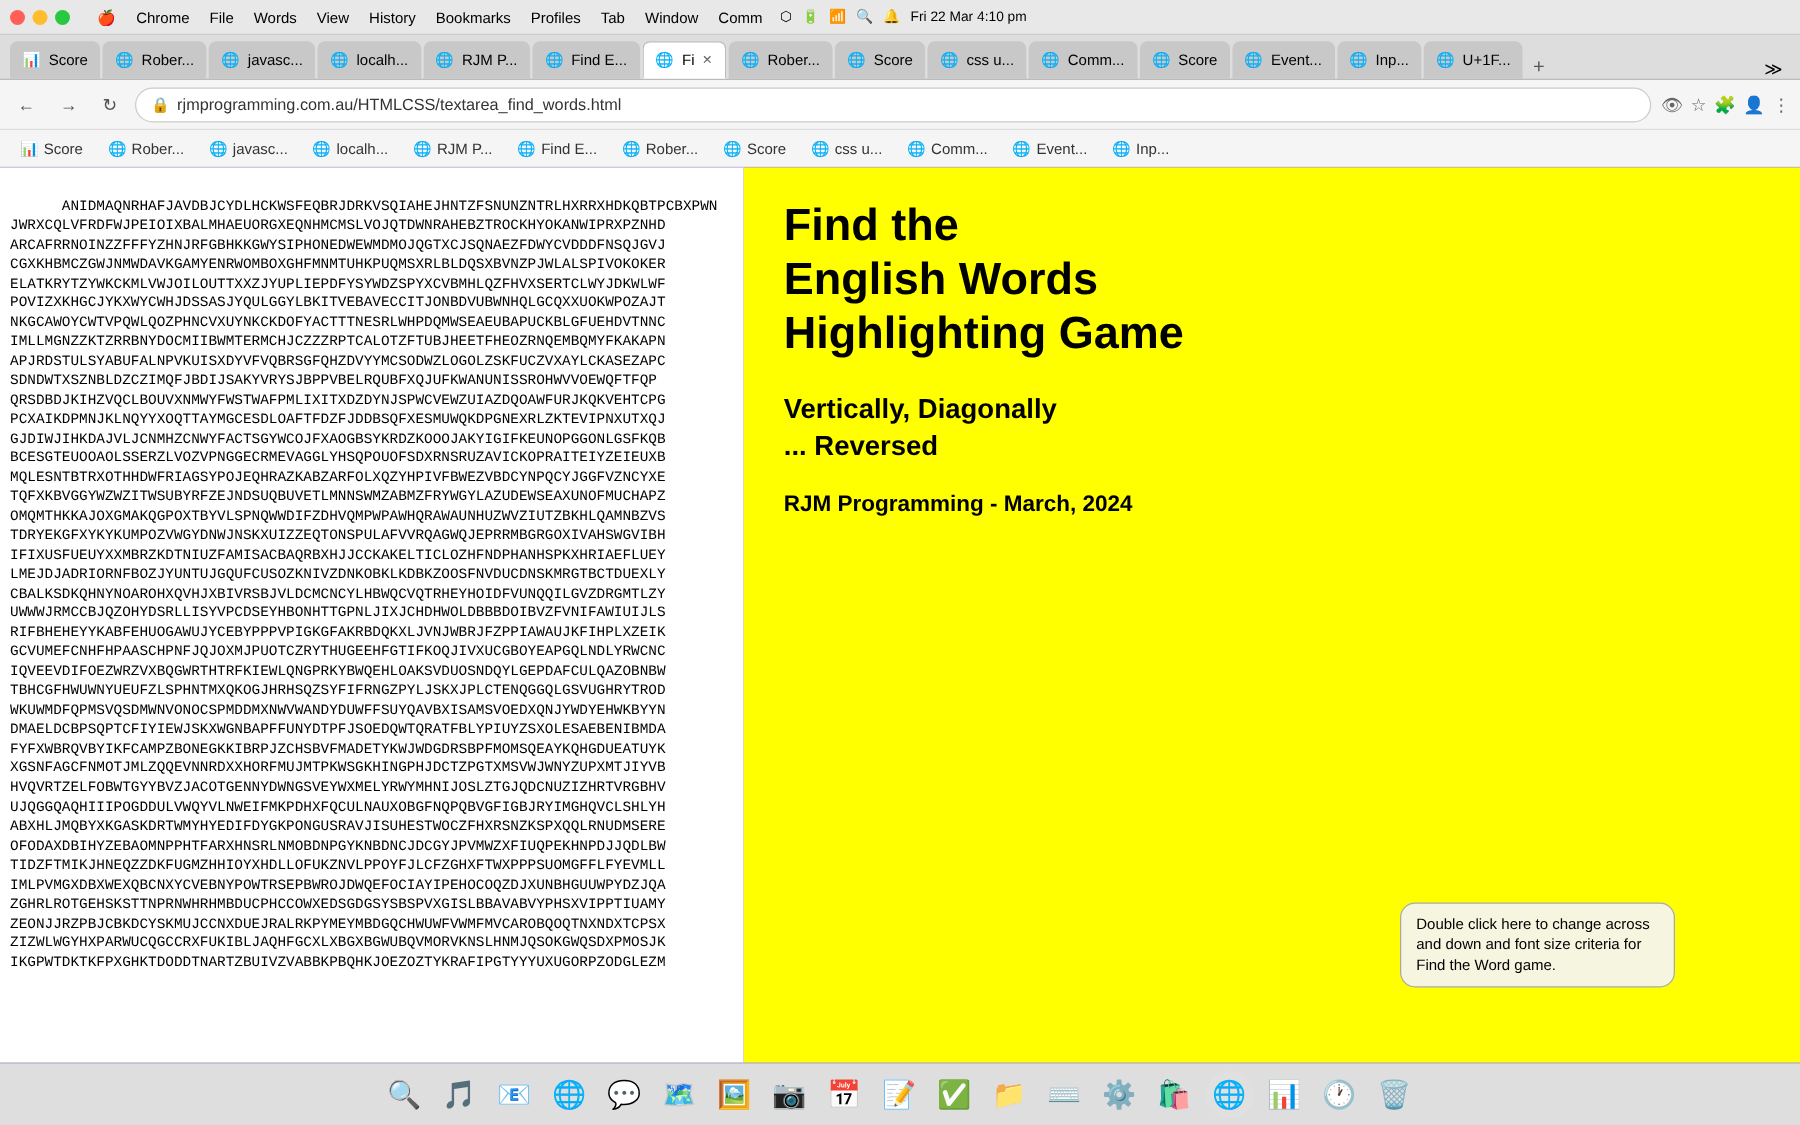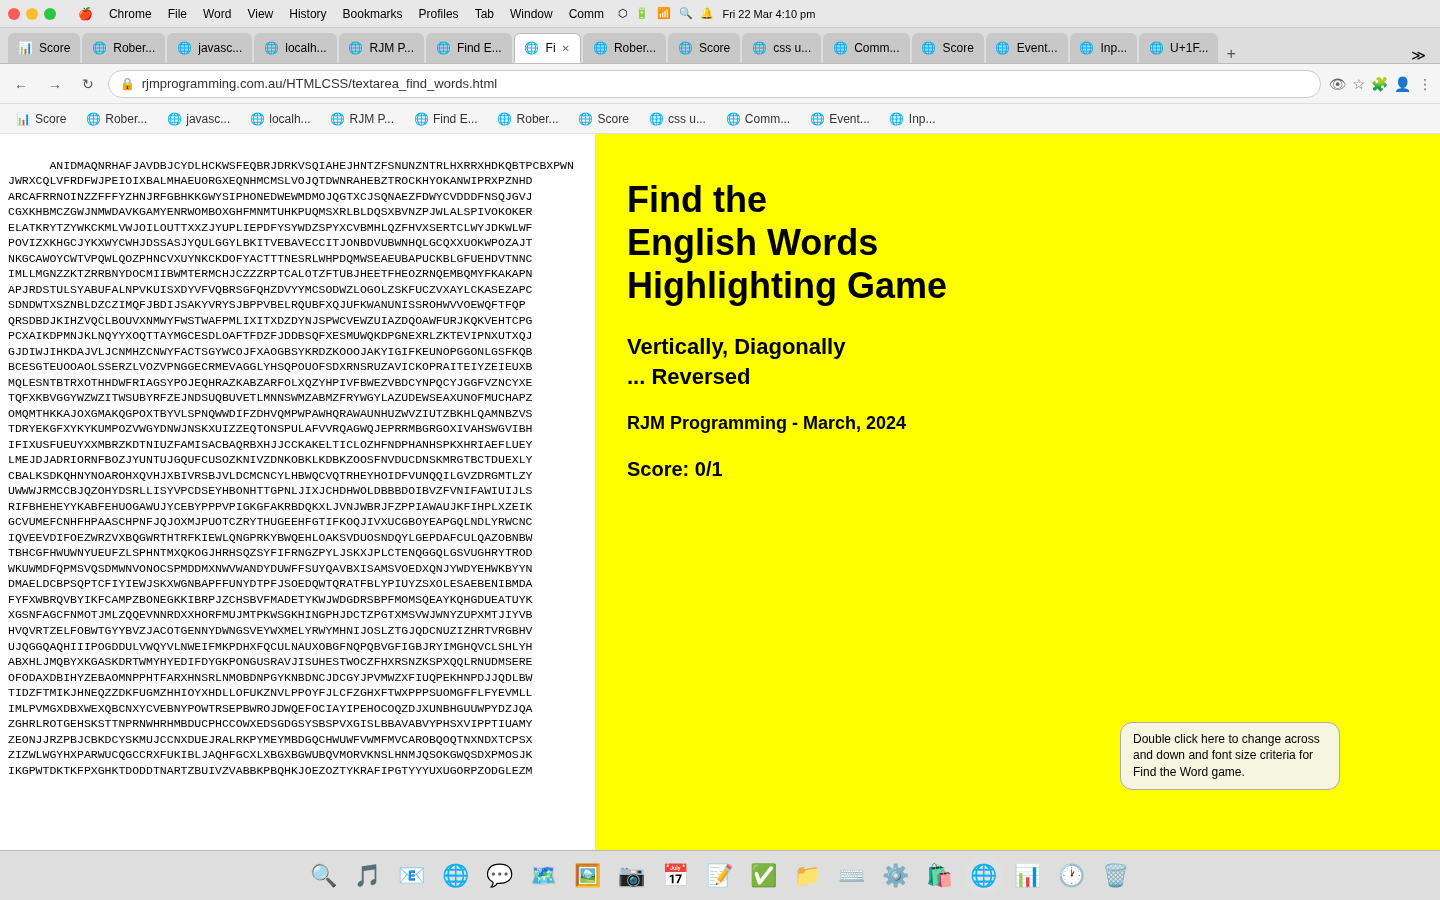--- a/index.html
+++ b/index.html
@@ -135,21 +135,20 @@
       display: flex;
       flex-direction: column;
       gap: 16px;
     }
 
     .game-title {
       font-size: 36px;
       font-weight: bold;
       color: #000;
       line-height: 1.2;
-      margin-top: 20px;
     }
 
     .game-subtitle {
       font-size: 22px;
       font-weight: bold;
       color: #000;
       line-height: 1.4;
       margin-top: 8px;
     }
 
@@ -221,21 +220,21 @@
   <div class="titlebar">
     <div class="titlebar-icons">
       <div class="titlebar-icon red"></div>
       <div class="titlebar-icon yellow"></div>
       <div class="titlebar-icon green"></div>
     </div>
     <div class="titlebar-menu">
       <span>🍎</span>
       <span>Chrome</span>
       <span>File</span>
-      <span>Word</span>
+      <span>Words</span>
       <span>View</span>
       <span>History</span>
       <span>Bookmarks</span>
       <span>Profiles</span>
       <span>Tab</span>
       <span>Window</span>
       <span>Comm</span>
     </div>
     <div class="titlebar-status">
       <span>⬡</span>
@@ -418,24 +417,20 @@
       <div class="game-title">
         <div>Find the</div>
         <div>English Words</div>
         <div>Highlighting Game</div>
       </div>
       <div class="game-subtitle">
         <div>Vertically, Diagonally</div>
         <div>... Reversed</div>
       </div>
       <div class="game-author">RJM Programming - March, 2024</div>
-      <div class="game-score">
-        <span>Score:</span>
-        <span>0/1</span>
-      </div>
     </div>
   </div>
 
   <div class="tooltip-box">
     <span>Double click here to change across and down and font size criteria for Find the Word game.</span>
   </div>
 
 </div>
 
 <div class="dock">

